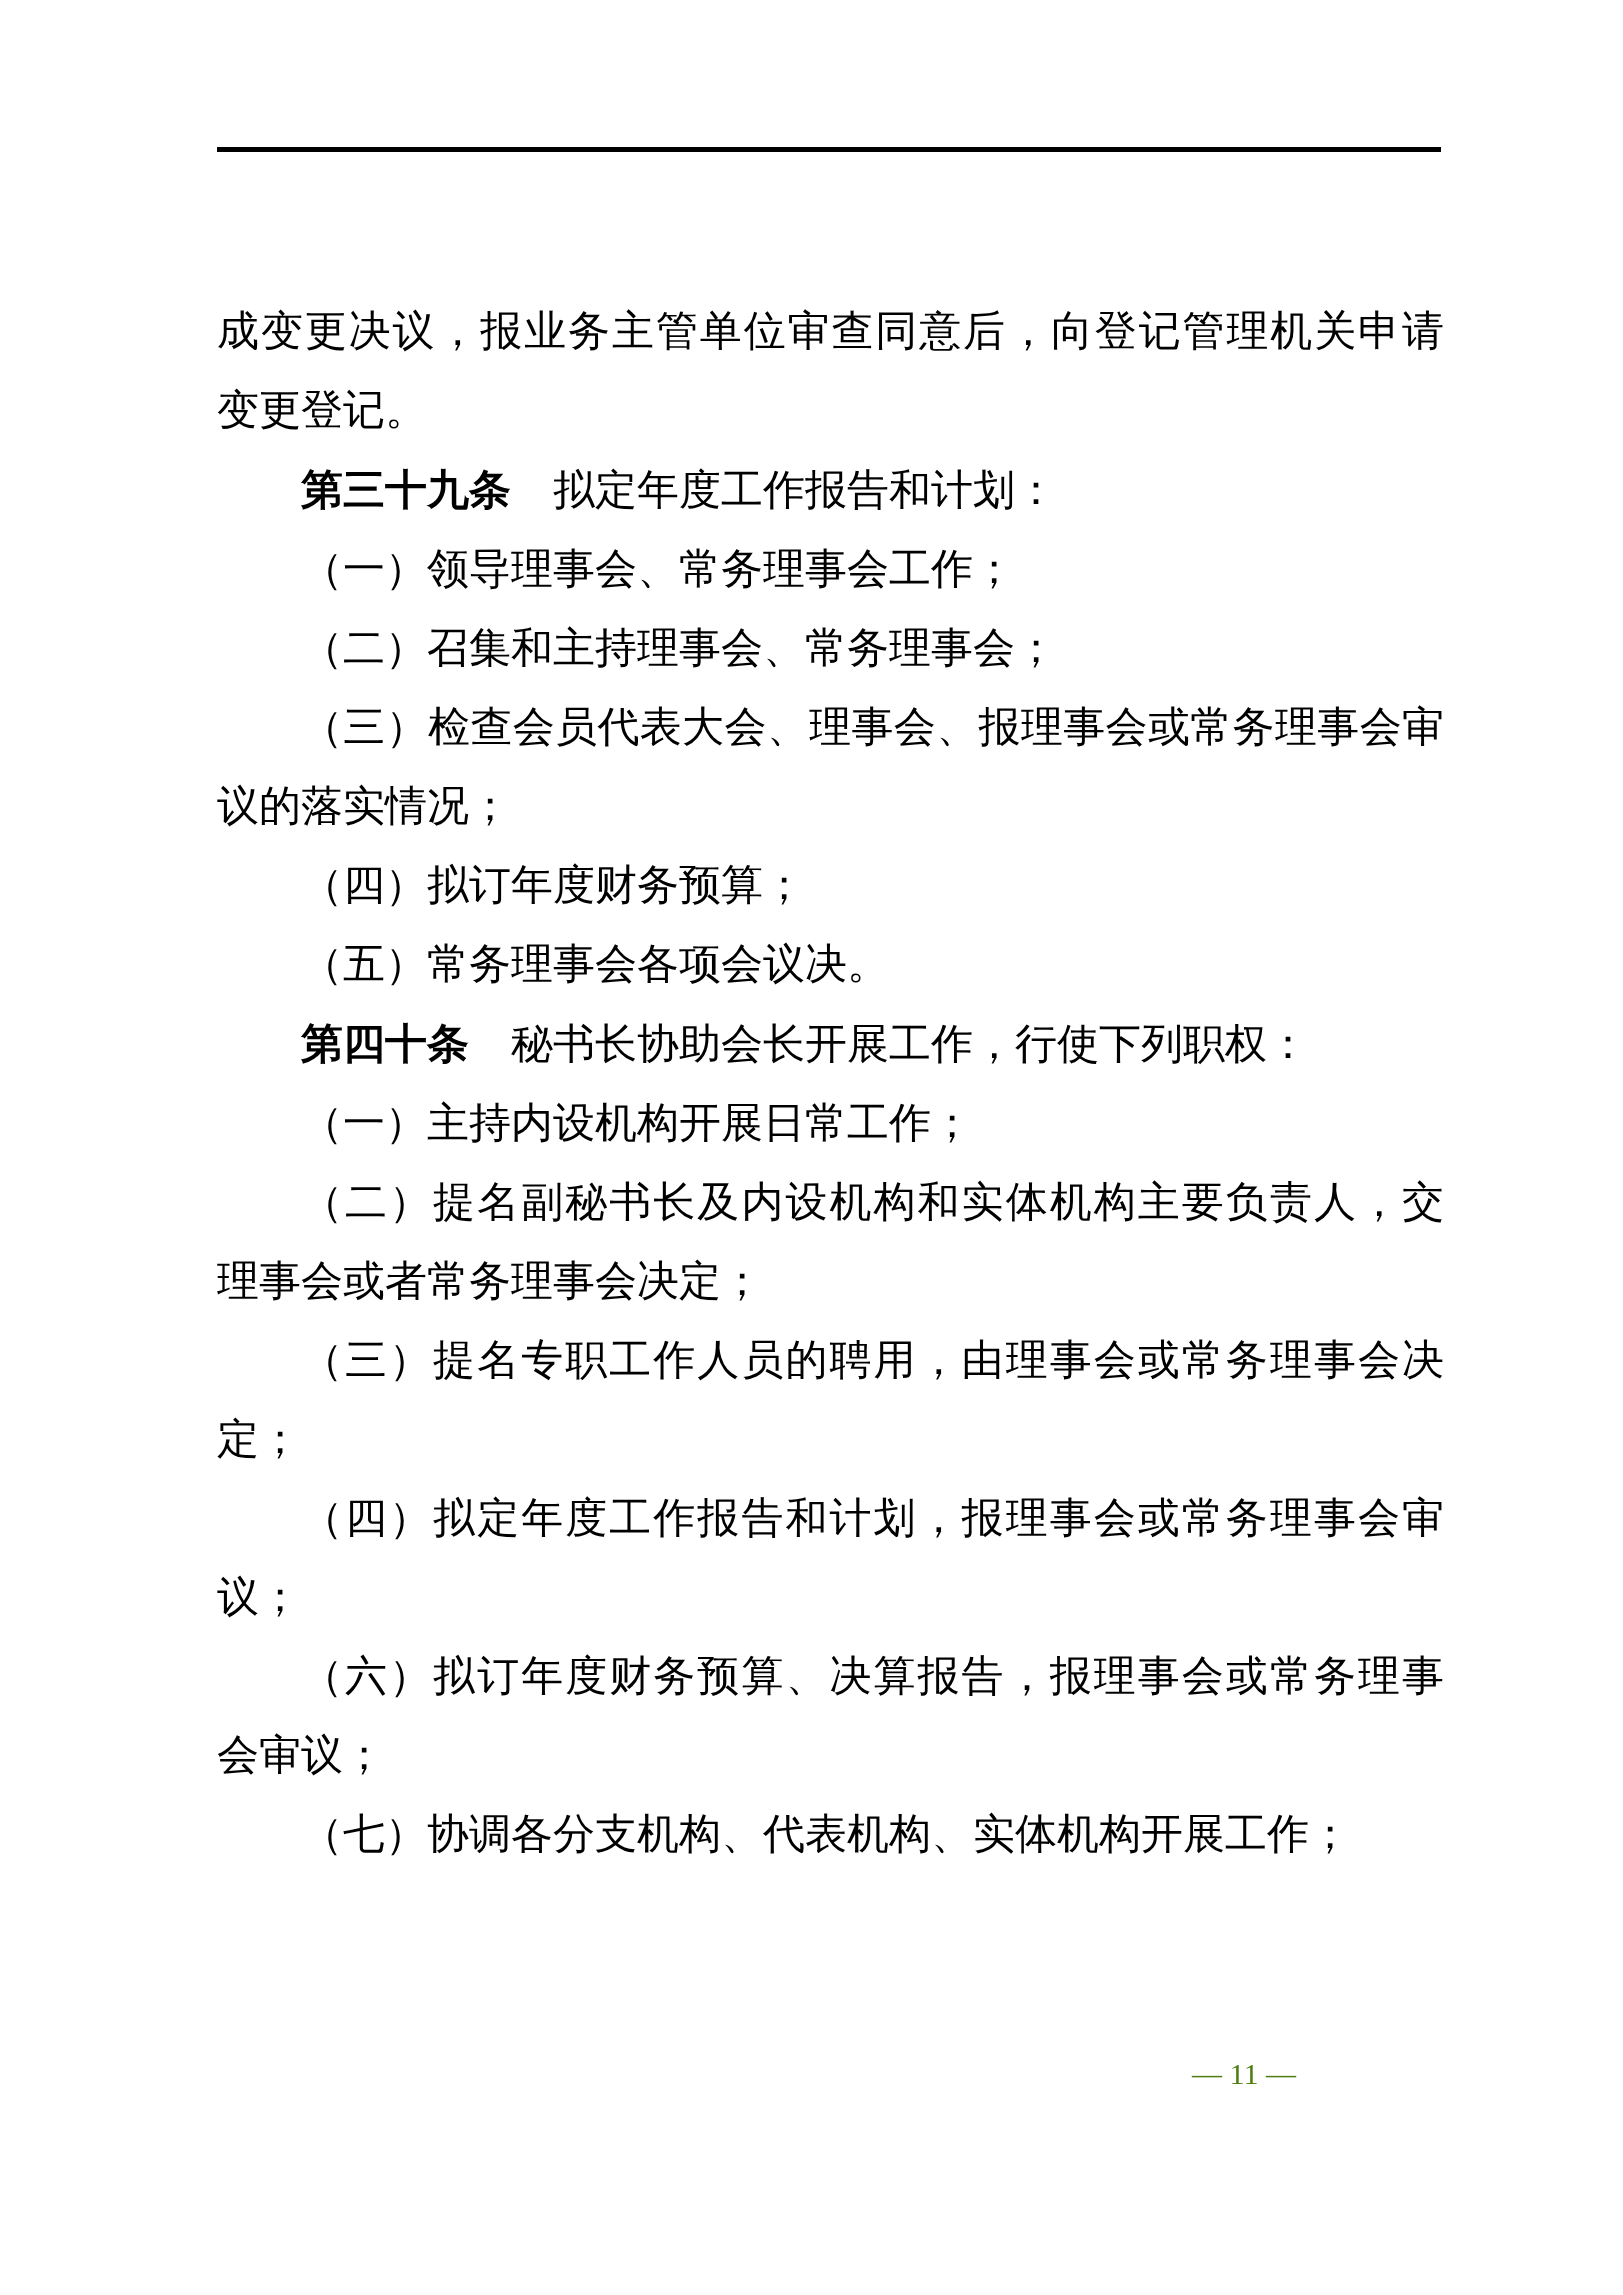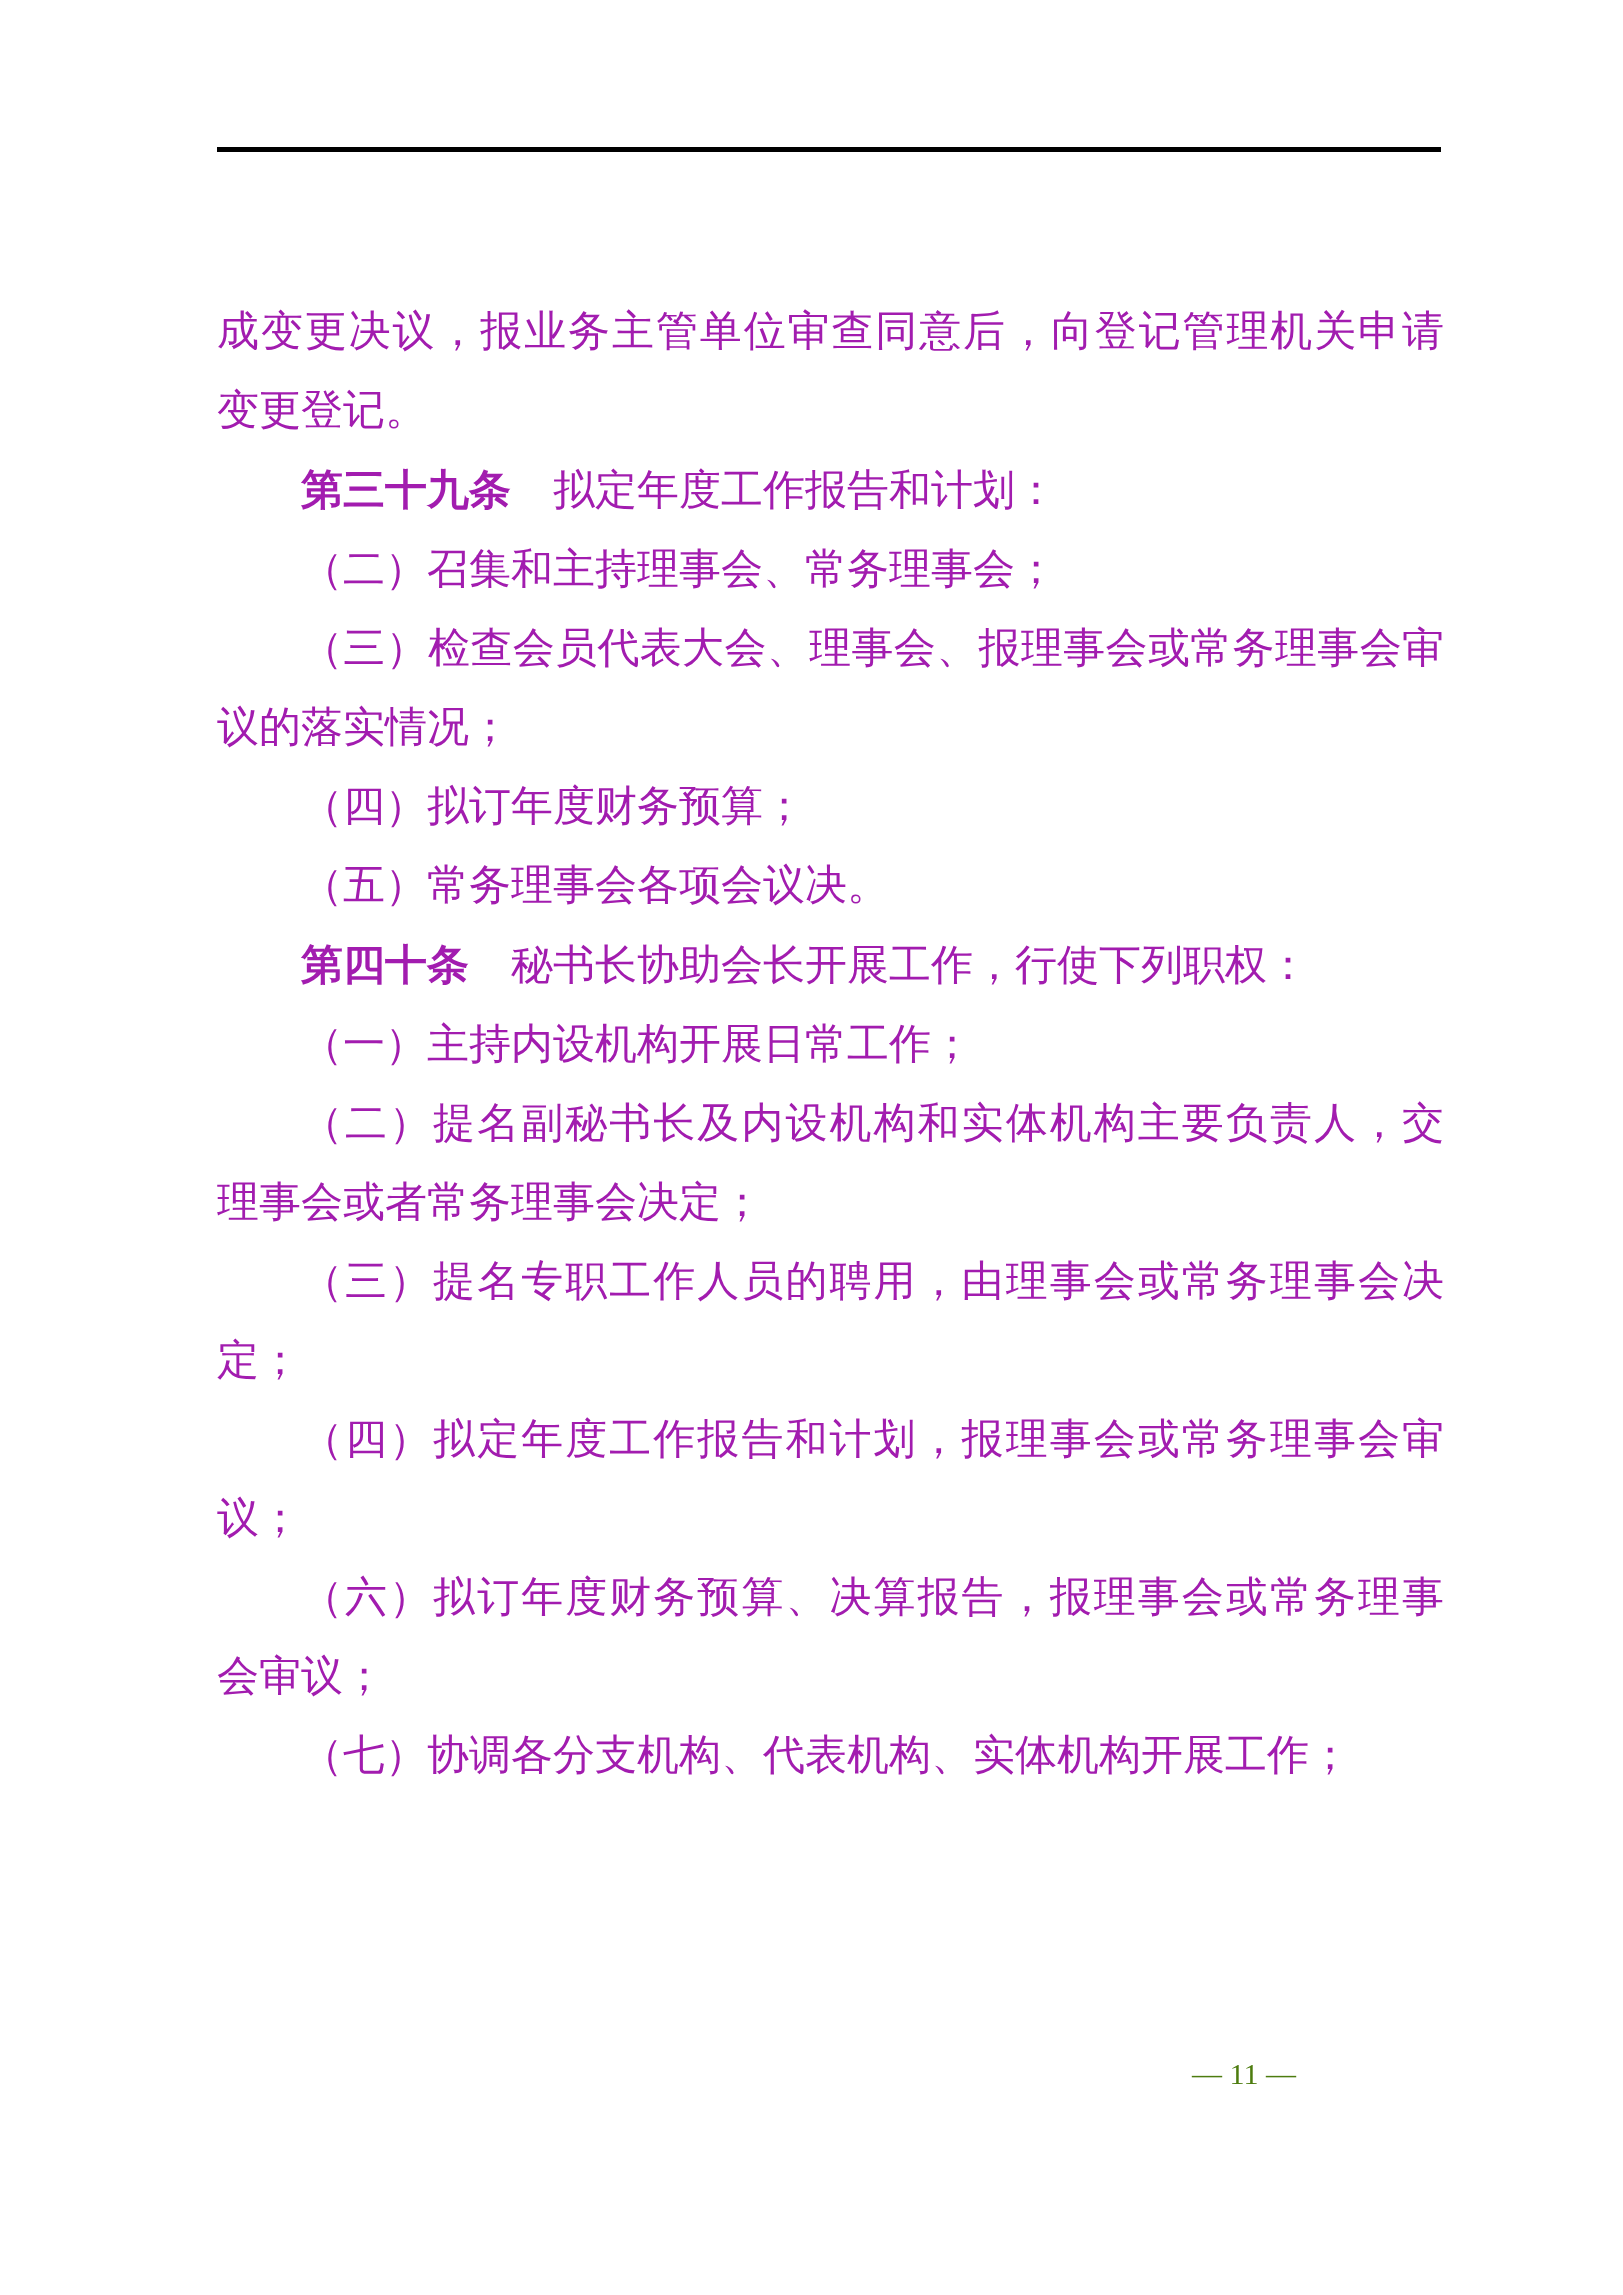--- a/index.html
+++ b/index.html
@@ -20,21 +20,21 @@
     top: 147px;
     width: 1224px;
     height: 5.1px;
     background: #000000;
   }
   .doc-body {
     position: absolute;
     left: 217px;
     top: 292px;
     width: 1227px;
-    color: #a21caf;
+    color: #000000;
     font-family: "Liberation Serif", "DejaVu Serif", serif;
     font-size: 42px;
     line-height: 79px;
   }
   .text-line {
     text-align: left;
     white-space: normal;
   }
   .text-line.fill {
     text-align: justify;
@@ -61,20 +61,21 @@
 </style>
 </head>
 <body>
 
 <div class="page" style="background: rgb(255, 255, 255); color: rgb(0, 0, 0);">
   <div class="top-rule" style="background: rgb(0, 0, 0);"></div>
   <div class="doc-body" id="doc-body">
       <div class="text-line fill"><span class="seg">成变更决议，报业务主管单位审查同意后，向登记管理机关申请</span></div>
       <div class="text-line"><span class="seg">变更登记。</span></div>
       <div class="text-line" style="padding-left: 2em;"><span class="seg seg-bold">第三十九条</span><span class="seg">　拟定年度工作报告和计划：</span></div>
+      <div class="text-line" style="padding-left: 2em;"><span class="seg">（一）领导理事会、常务理事会工作；</span></div>
       <div class="text-line" style="padding-left: 2em;"><span class="seg">（二）召集和主持理事会、常务理事会；</span></div>
       <div class="text-line fill" style="padding-left: 2em;"><span class="seg">（三）检查会员代表大会、理事会、报理事会或常务理事会审</span></div>
       <div class="text-line"><span class="seg">议的落实情况；</span></div>
       <div class="text-line" style="padding-left: 2em;"><span class="seg">（四）拟订年度财务预算；</span></div>
       <div class="text-line" style="padding-left: 2em;"><span class="seg">（五）常务理事会各项会议决。</span></div>
       <div class="text-line" style="padding-left: 2em;"><span class="seg seg-bold">第四十条</span><span class="seg">　秘书长协助会长开展工作，行使下列职权：</span></div>
       <div class="text-line" style="padding-left: 2em;"><span class="seg">（一）主持内设机构开展日常工作；</span></div>
       <div class="text-line fill" style="padding-left: 2em;"><span class="seg">（二）提名副秘书长及内设机构和实体机构主要负责人，交</span></div>
       <div class="text-line"><span class="seg">理事会或者常务理事会决定；</span></div>
       <div class="text-line fill" style="padding-left: 2em;"><span class="seg">（三）提名专职工作人员的聘用，由理事会或常务理事会决</span></div>

